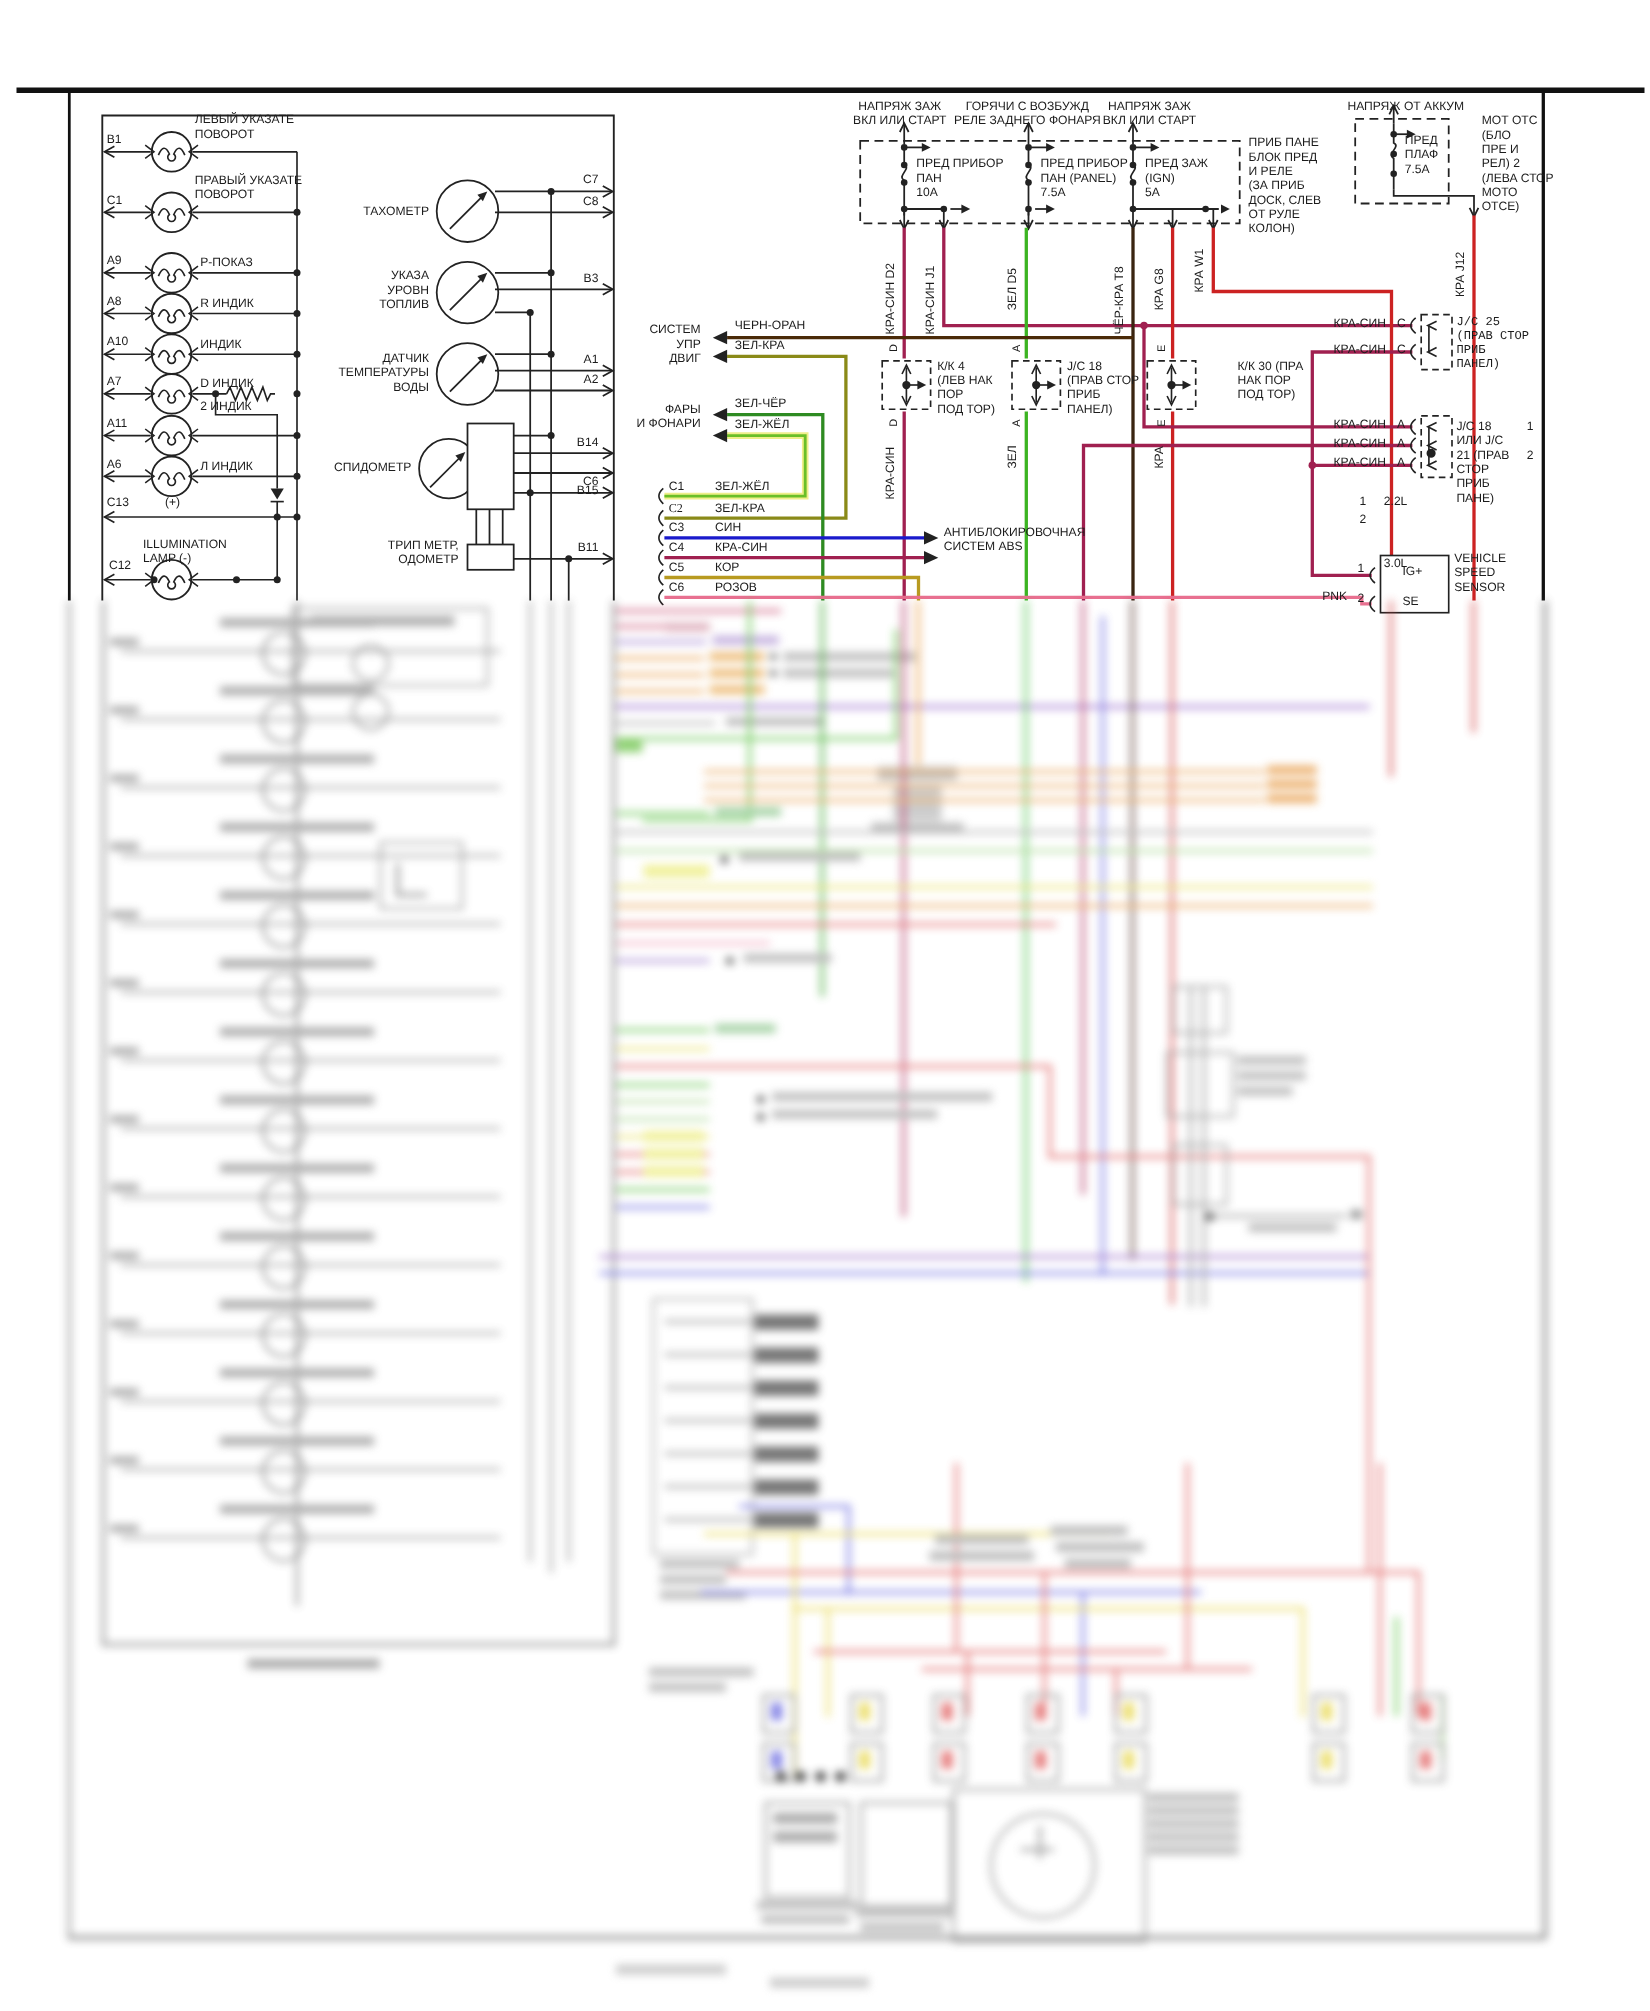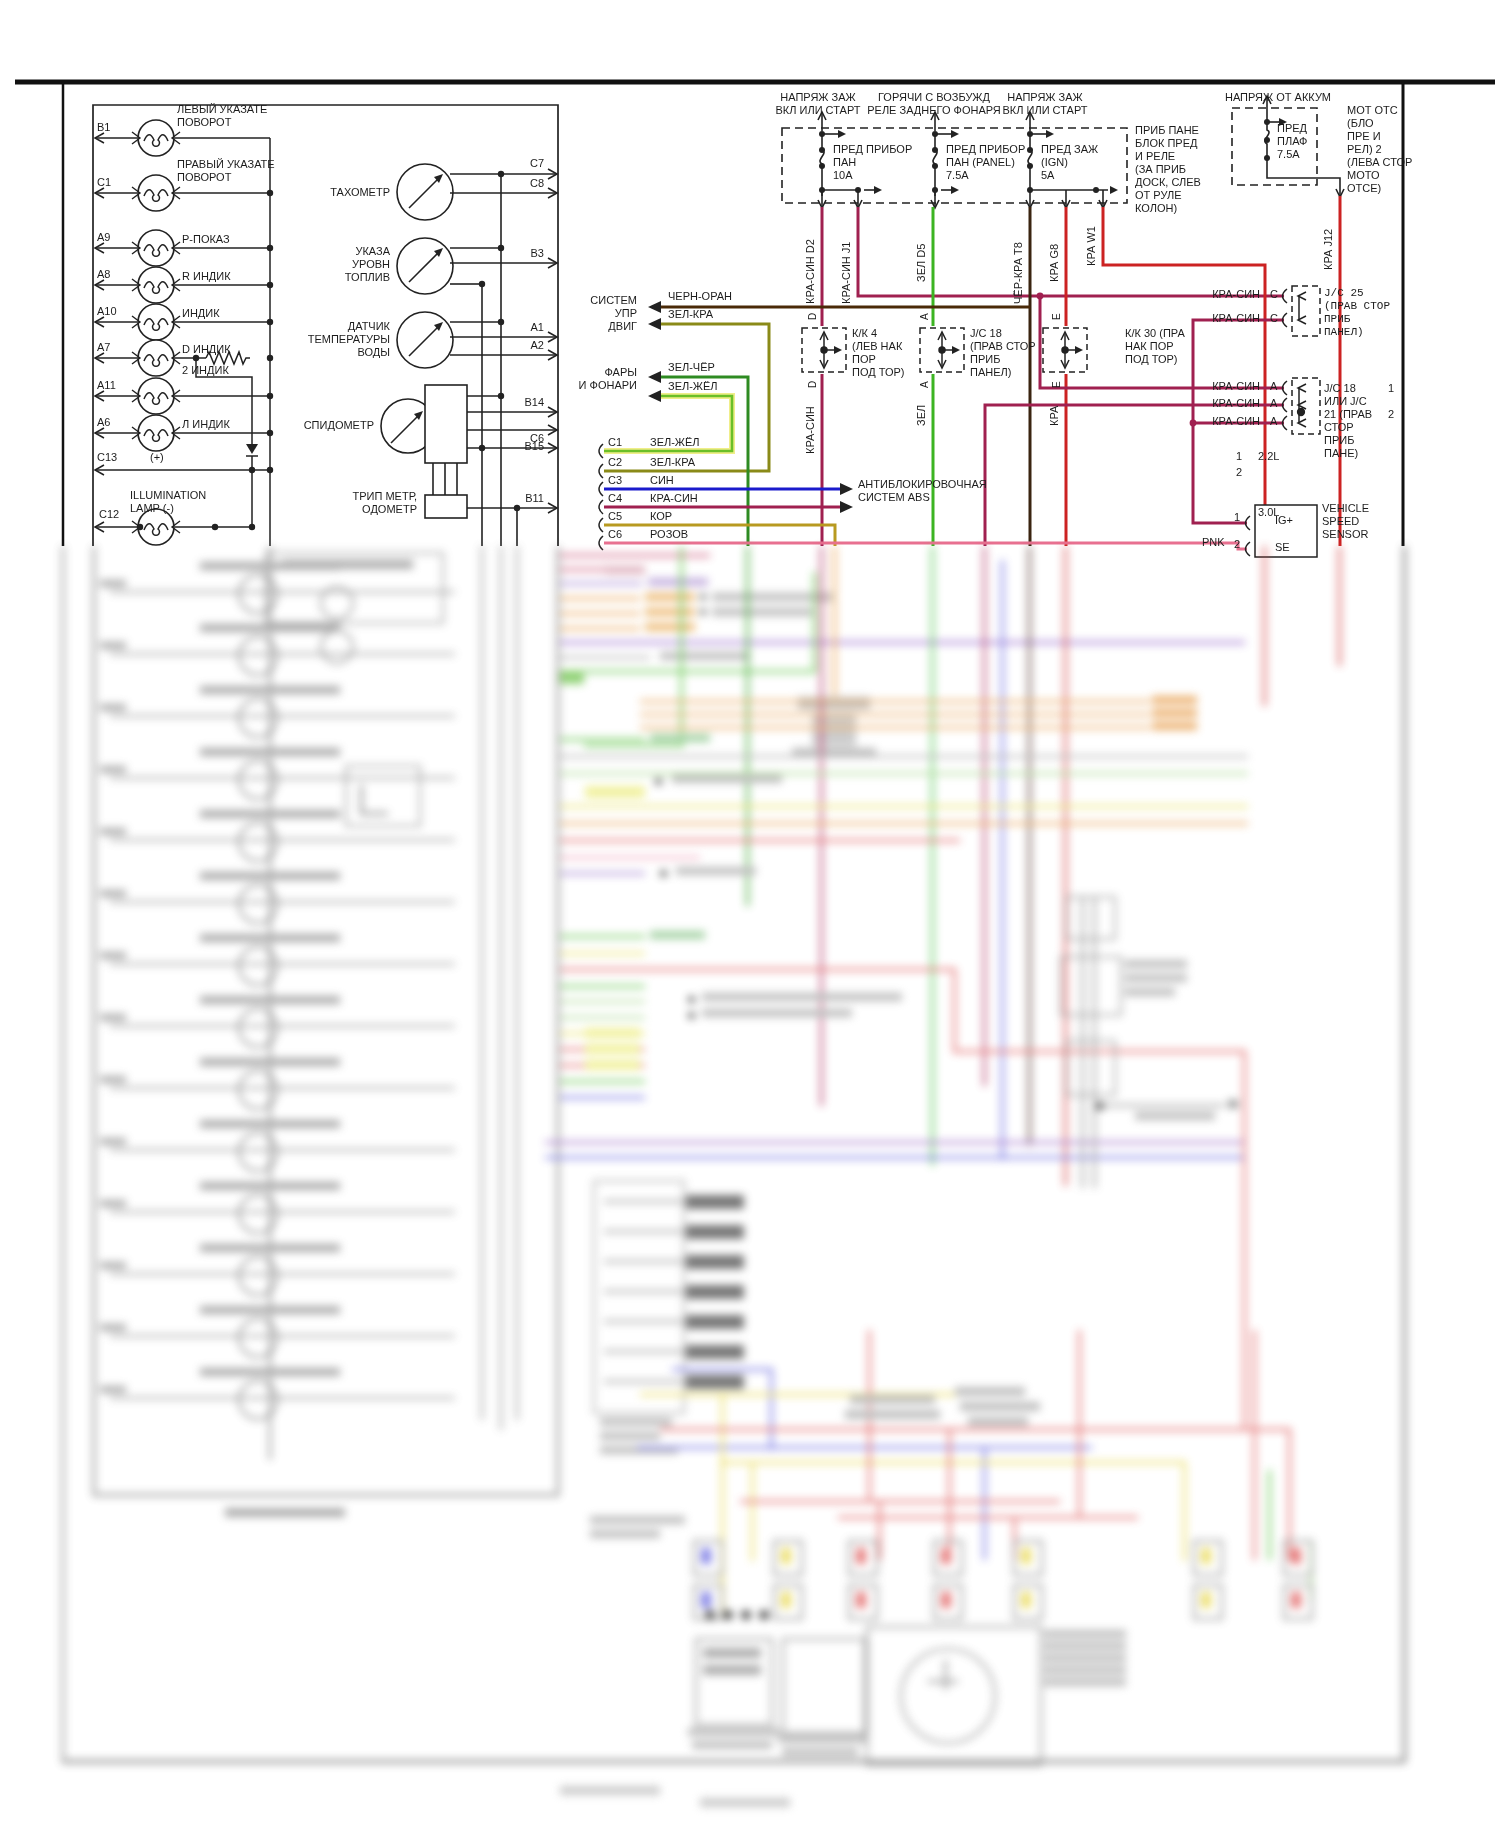--- a/index.html
+++ b/index.html
@@ -668,21 +668,21 @@
 ДВИГ</div>
 <div class="lbl" style="left:668px;top:290px;">ЧЕРН-ОРАН</div>
 <div class="lbl" style="left:668px;top:308px;">ЗЕЛ-КРА</div>
 <div class="lbl rt" style="left:578px;top:366px;width:59px;">ФАРЫ
 И ФОНАРИ</div>
 <div class="lbl" style="left:668px;top:361px;">ЗЕЛ-ЧЁР</div>
 <div class="lbl" style="left:668px;top:380px;">ЗЕЛ-ЖЁЛ</div>
 
 <div class="lbl" style="left:608px;top:436px;">C1</div>
 <div class="lbl" style="left:650px;top:436px;">ЗЕЛ-ЖЁЛ</div>
-<div class="lbl" style="left:608px;top:456px;">C2</div>
+<div class="lbl" style="left:608px;top:456px;font-family:Liberation Serif, serif;">C2</div>
 <div class="lbl" style="left:650px;top:456px;">ЗЕЛ-КРА</div>
 <div class="lbl" style="left:608px;top:474px;">C3</div>
 <div class="lbl" style="left:650px;top:474px;">СИН</div>
 <div class="lbl" style="left:608px;top:492px;">C4</div>
 <div class="lbl" style="left:650px;top:492px;">КРА-СИН</div>
 <div class="lbl" style="left:608px;top:510px;">C5</div>
 <div class="lbl" style="left:650px;top:510px;">КОР</div>
 <div class="lbl" style="left:608px;top:528px;">C6</div>
 <div class="lbl" style="left:650px;top:528px;">РОЗОВ</div>
 

